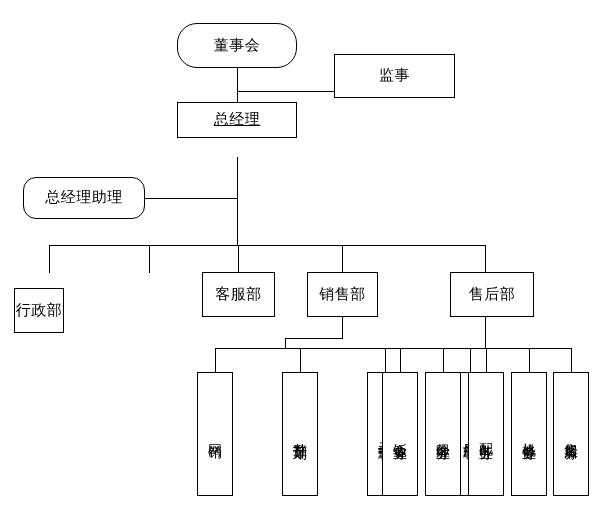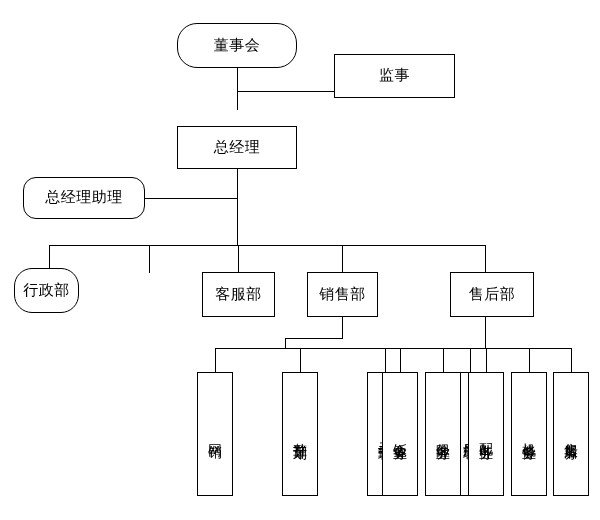--- a/index.html
+++ b/index.html
@@ -88,25 +88,25 @@
   <div class="line vline" style="left:400px; top:348px; height:24px;"></div>
   <div class="line vline" style="left:443px; top:348px; height:24px;"></div>
   <div class="line vline" style="left:486px; top:348px; height:24px;"></div>
   <div class="line vline" style="left:529px; top:348px; height:24px;"></div>
   <div class="line vline" style="left:571px; top:348px; height:24px;"></div>
 
   <div class="node" style="left:177px; top:23px; width:120px; height:45px;border-radius:20px;">董事会</div>
 
   <div class="node" style="left:334px; top:54px; width:121px; height:44px;">监事</div>
 
-  <div class="node" style="left:177px; top:126px; width:120px; height:43px;">总经理</div>
+  <div class="node" style="left:177px; top:102px; width:120px; height:36px;text-decoration:underline;">总经理</div>
 
   <div class="node" style="left:23px; top:177px; width:122px; height:42px;border-radius:13px;">总经理助理</div>
 
-  <div class="node" style="left:14px; top:268px; width:65px; height:45px;border-radius:18px;">行政部</div>
+  <div class="node" style="left:14px; top:288px; width:50px; height:45px;">行政部</div>
 
 
   <div class="node" style="left:202px; top:272px; width:73px; height:45px;">客服部</div>
 
   <div class="node" style="left:307px; top:272px; width:71px; height:45px;">销售部</div>
 
   <div class="node" style="left:450px; top:272px; width:84px; height:45px;">售后部</div>
 
   <div class="node vert" style="left:197px; top:372px; width:36px; height:124px;">网销</div>
 

